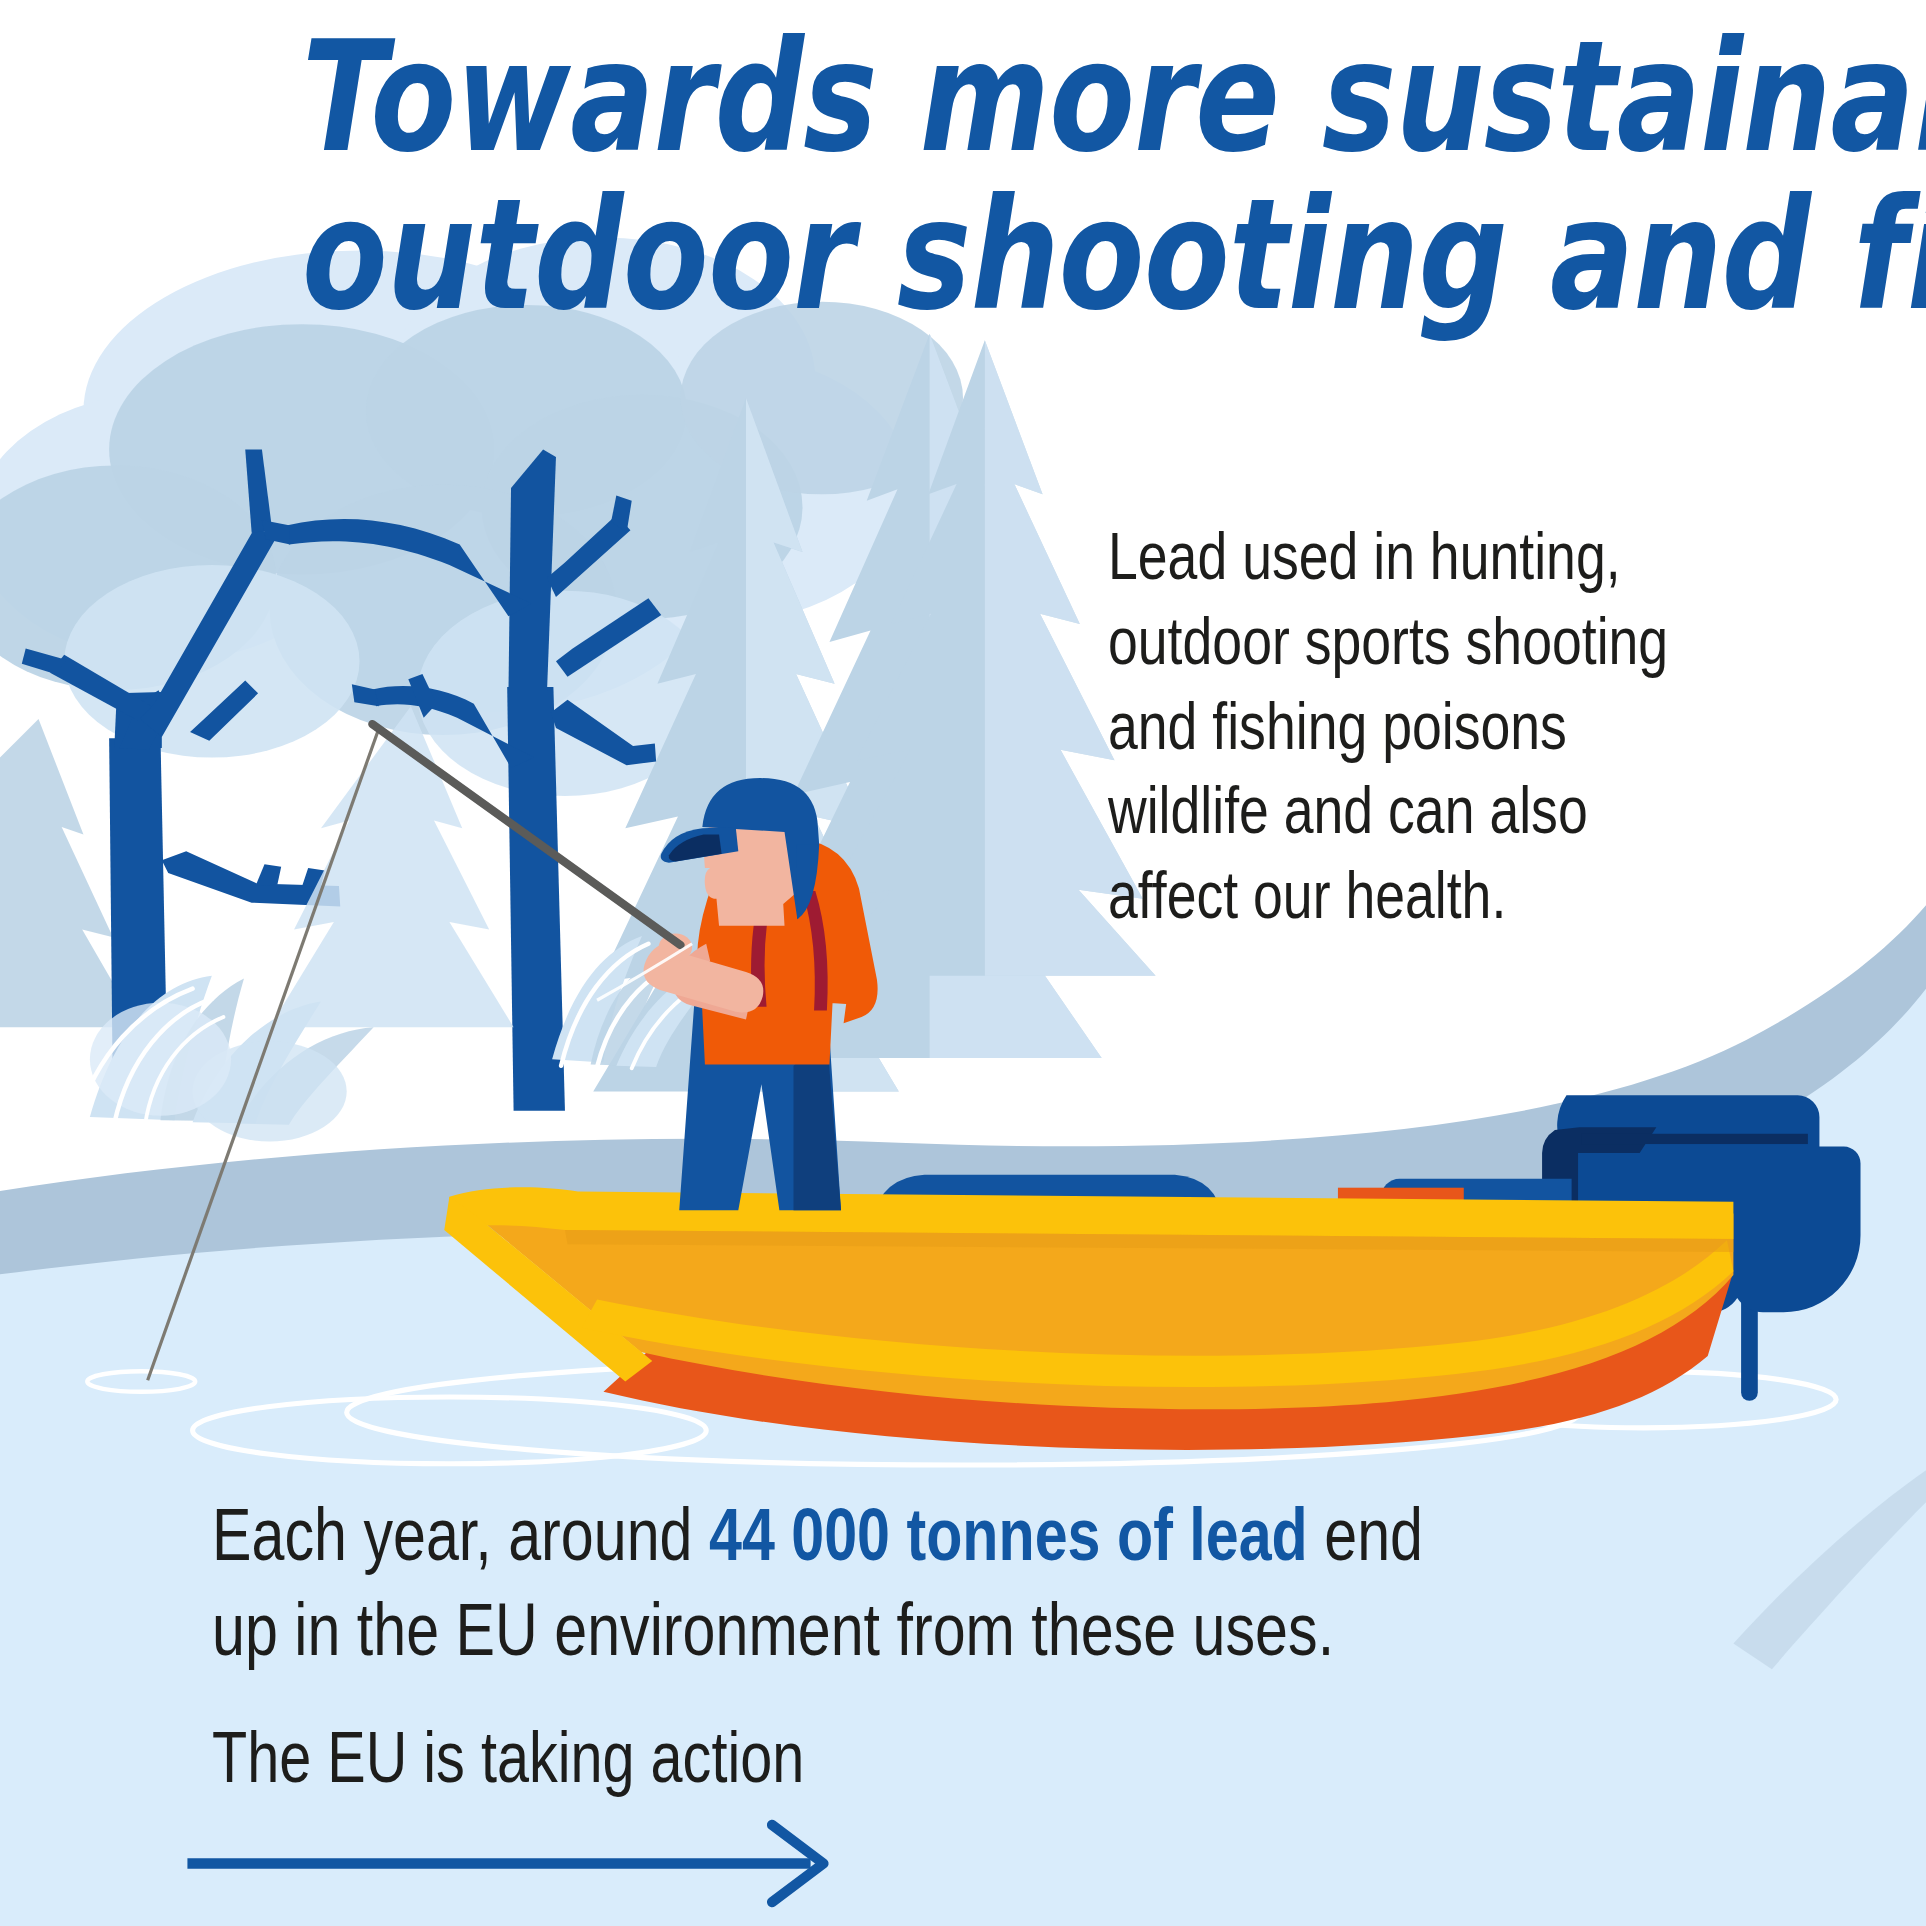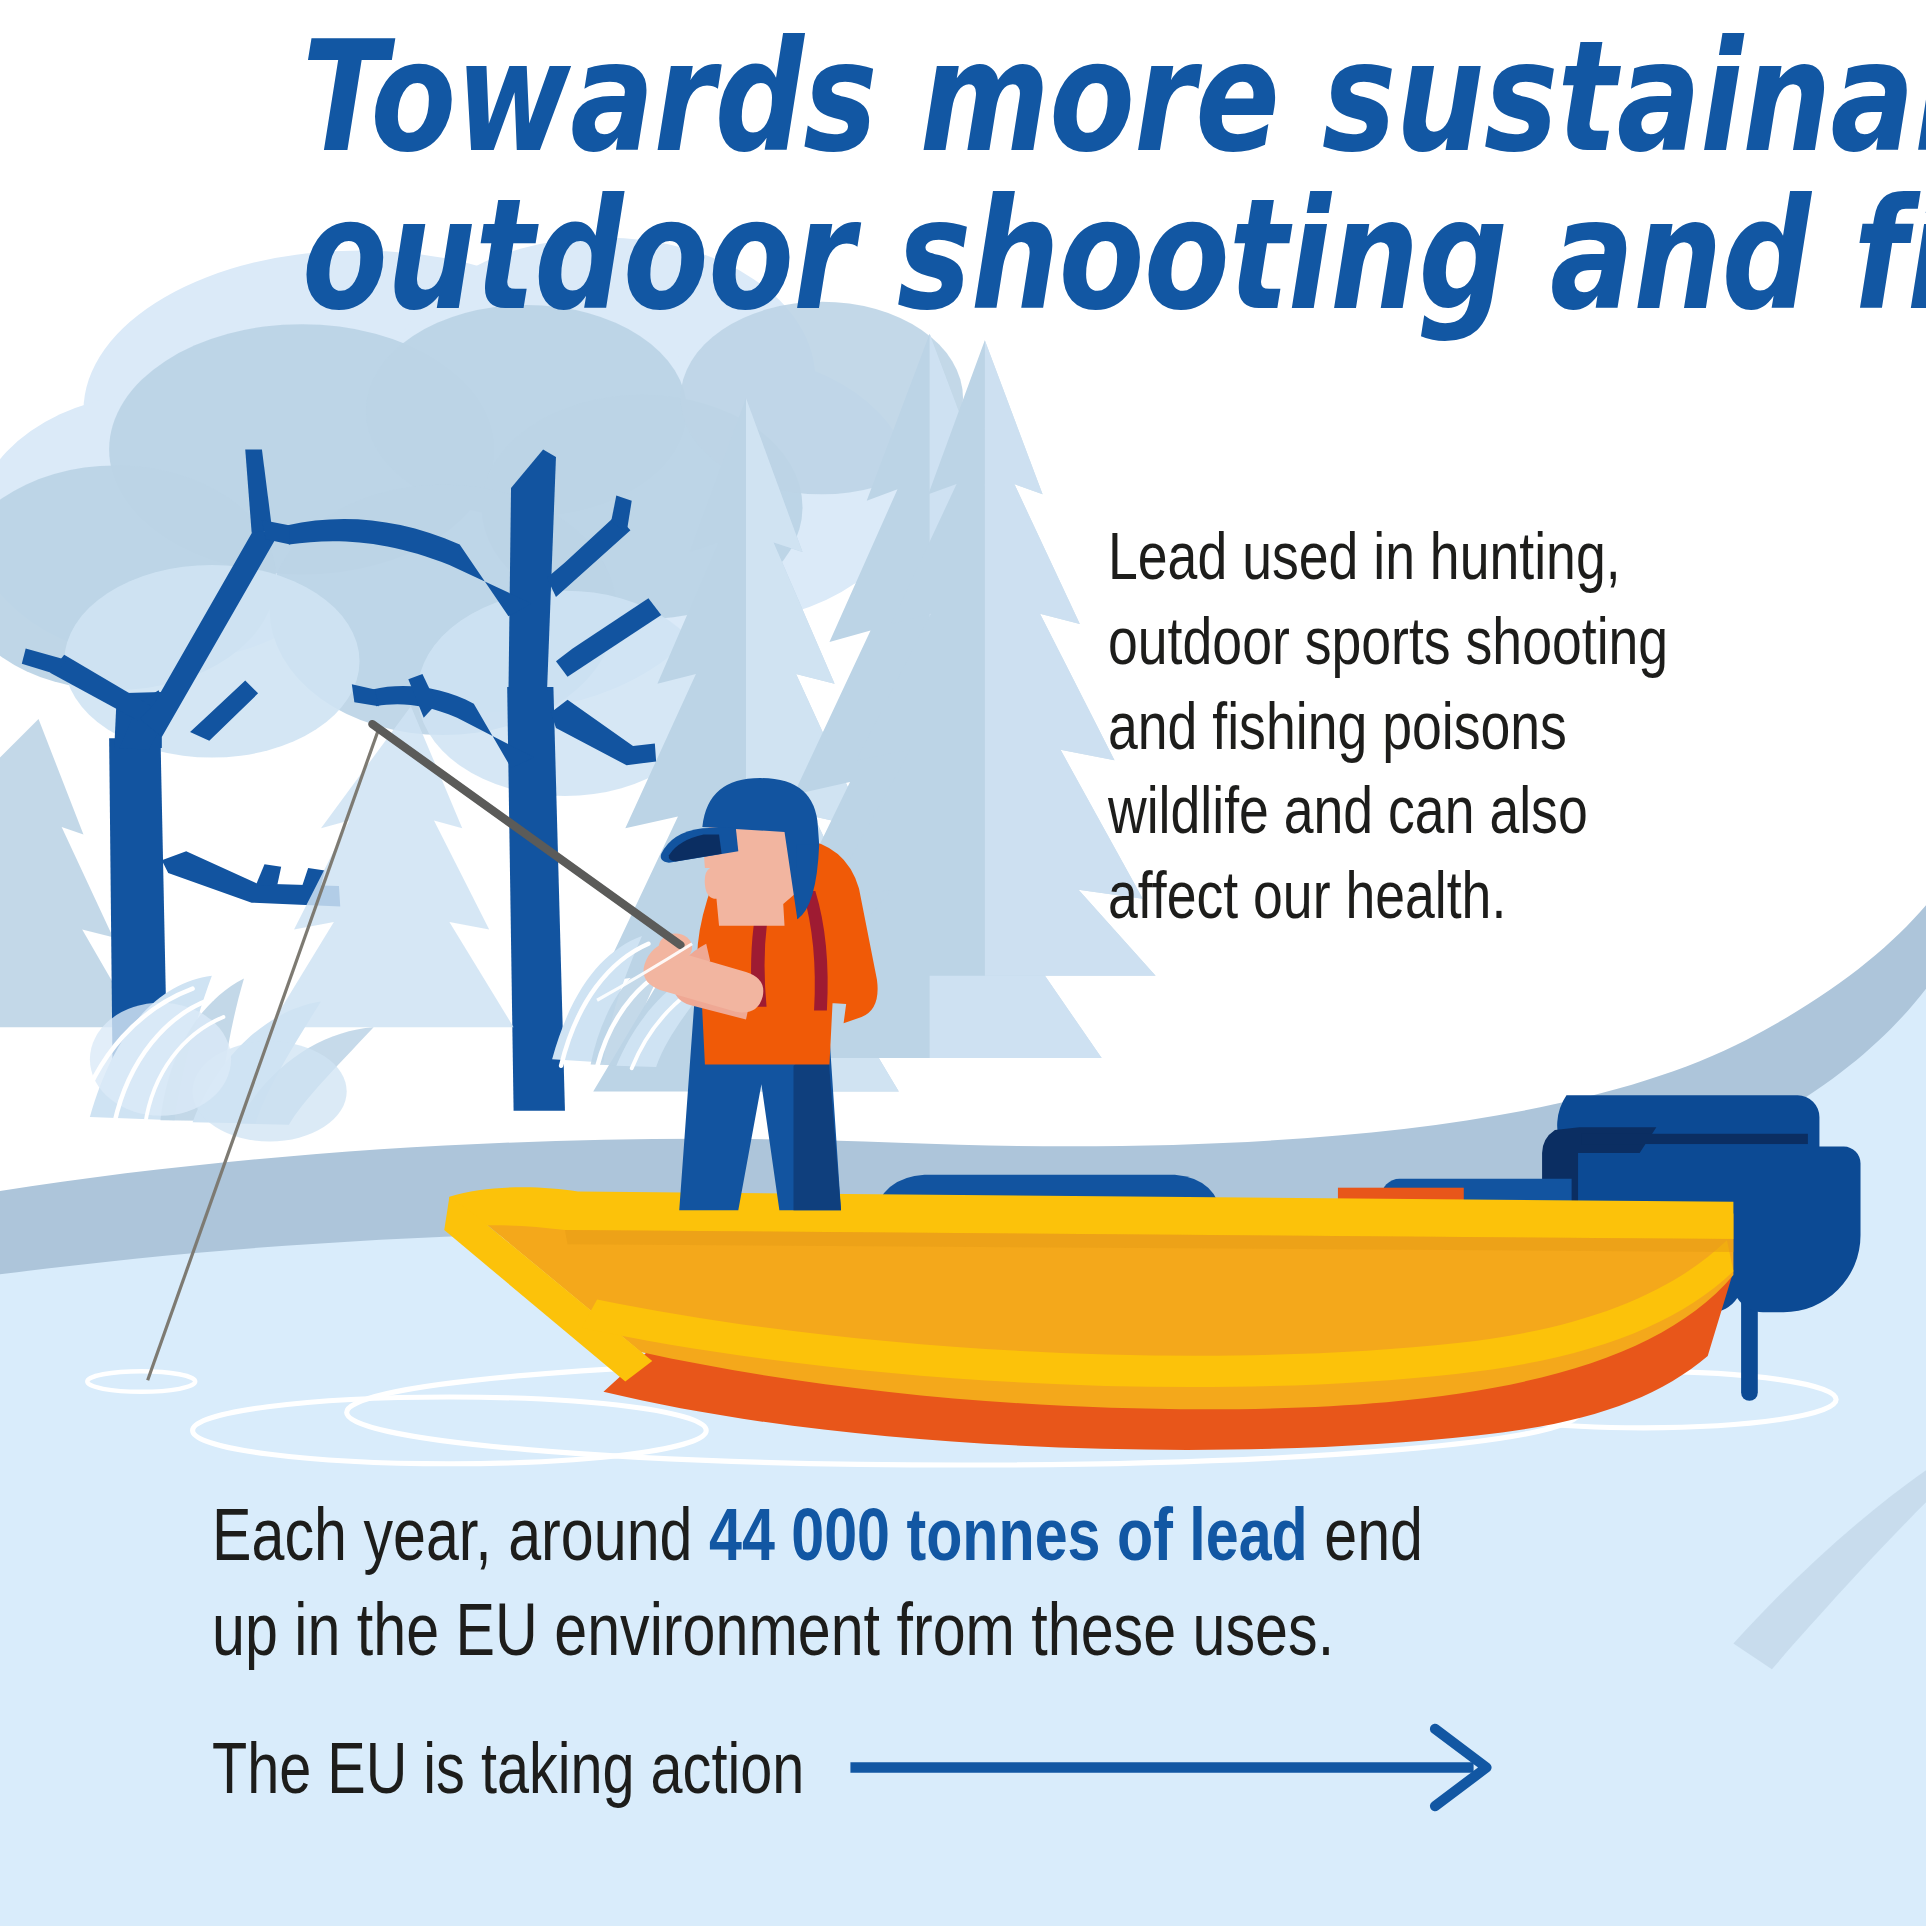--- a/index.html
+++ b/index.html
@@ -92,20 +92,21 @@
   }
 
   
   #cta-row {
     position: absolute;
     left: 212px;
     top: 1716px;
     display: flex;
     align-items: center;
     gap: 14px;
+    flex-direction: column;
   }
   #cta-label {
     color: #1d1d1b;
     font-family: "Liberation Sans", sans-serif;
     font-size: 72px;
     white-space: nowrap;
     transform: scaleX(0.80);
     transform-origin: left center;
   }
   #cta-arrow {

